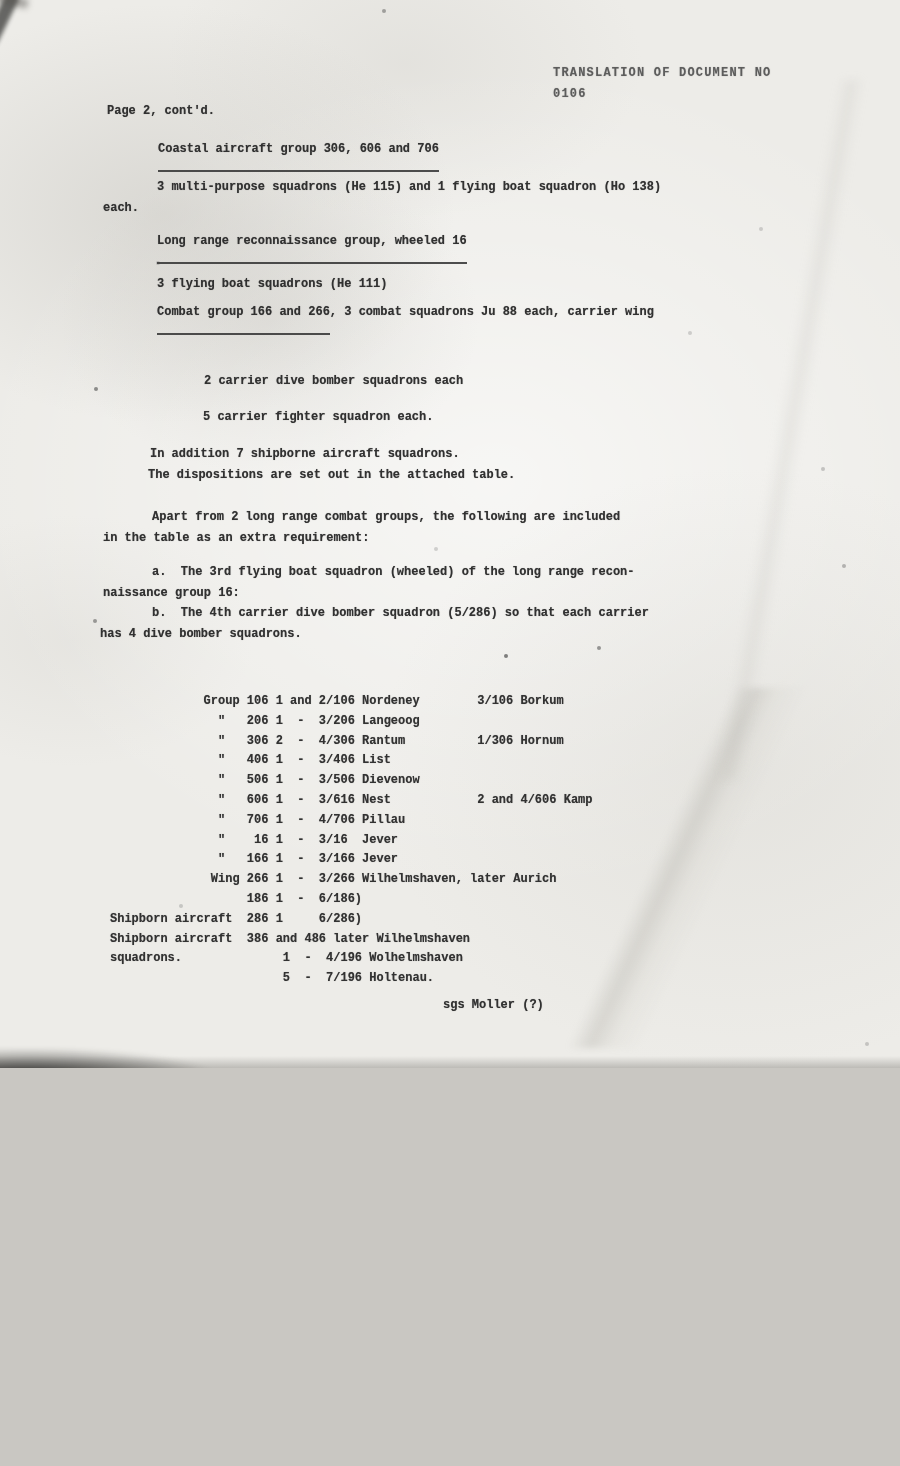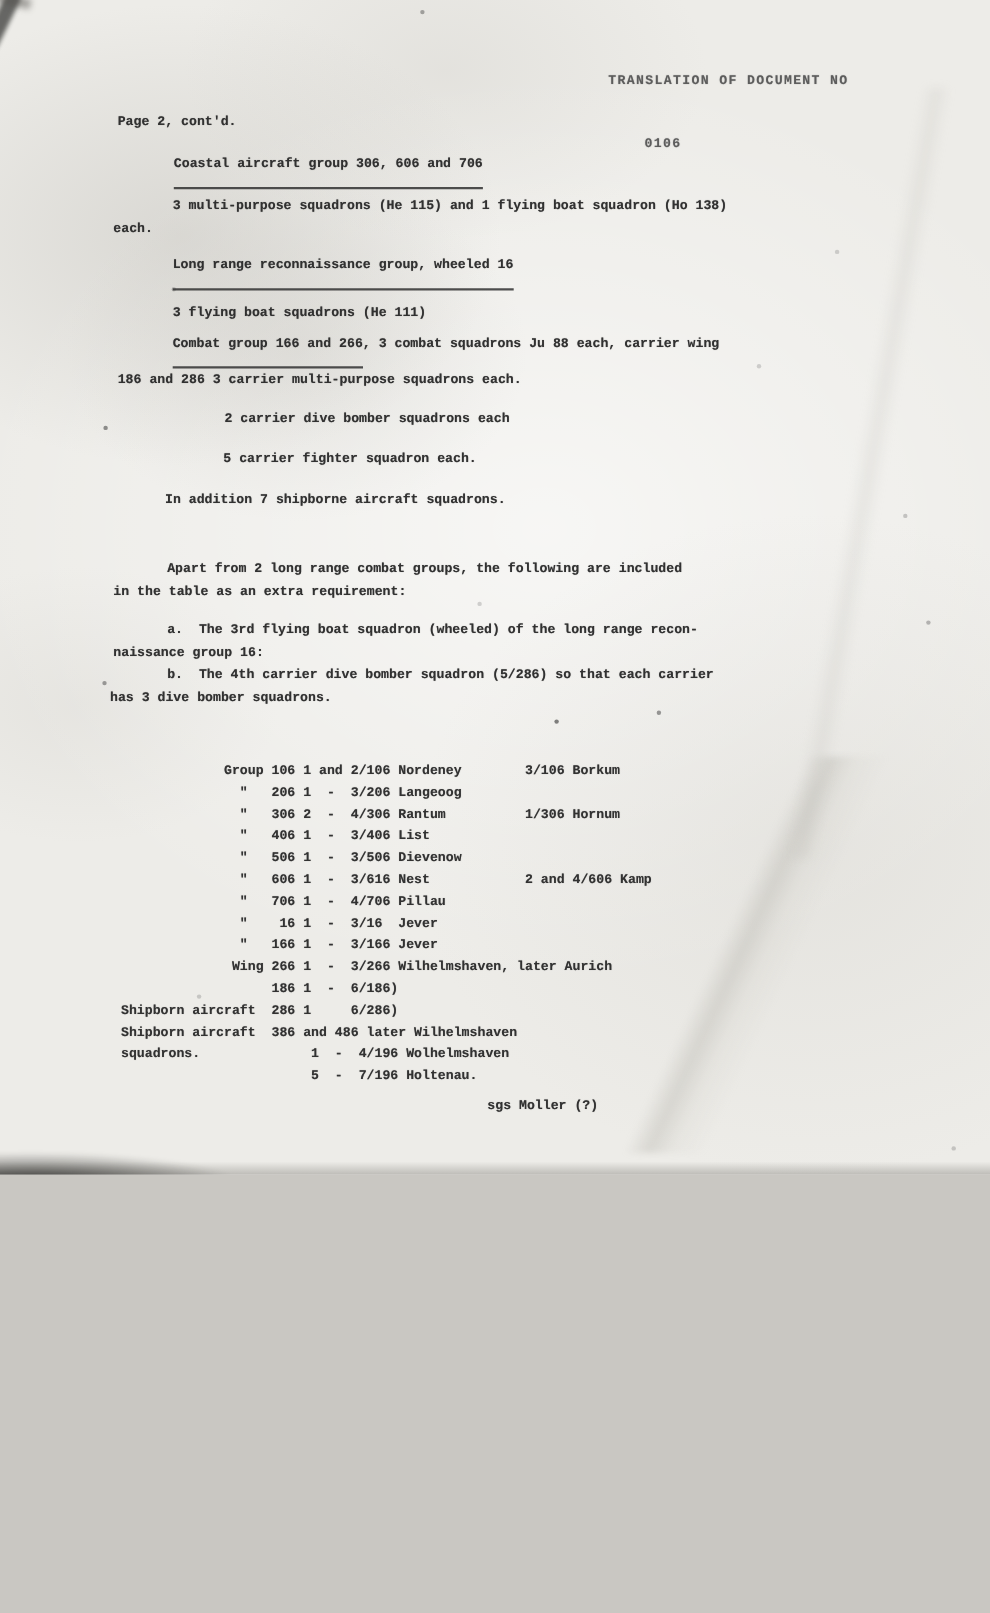--- a/index.html
+++ b/index.html
@@ -65,45 +65,45 @@
 
   <div class="corner-crease"></div>
   <div class="corner-crease2"></div>
   <div class="crease-line"></div>
   <div class="crease-line2"></div>
   <div class="speckles"></div>
   <div class="bottom-streak"></div>
   <div class="bottom-shadow"></div>
 
   <div class="tl stamp" style="left:553px;top:66px;">TRANSLATION OF DOCUMENT NO</div>
-  <div class="tl stamp" style="left:586px;top:87px;margin-top:37px;">0106</div>
+  <div class="tl stamp" style="left:553px;top:87px;">0106</div>
 
   <div class="tl" style="left:107px;top:104px;">Page 2, cont'd.</div>
 
   <div class="tl" style="left:158px;top:142px;"><span class="u">Coastal aircraft group 306, 606 and 706</span></div>
   <div class="tl" style="left:157px;top:180px;">3 multi-purpose squadrons (He 115) and 1 flying boat squadron (Ho 138)</div>
   <div class="tl" style="left:103px;top:201px;">each.</div>
 
   <div class="tl" style="left:157px;top:234px;"><span class="u">Long range reconnaissance group, wheeled 16</span></div>
   <div class="tl" style="left:157px;top:277px;">3 flying boat squadrons (He 111)</div>
 
   <div class="tl" style="left:157px;top:305px;"><span class="u">Combat group 166 and 266</span><span>, 3 combat squadrons Ju 88 each, carrier wing</span></div>
-  <div class="tl" style="left:107px;top:338px;">186 and 286 3 carrier multi-purpose squadrons each.</div>
   <div class="tl" style="left:204px;top:374px;">2 carrier dive bomber squadrons each</div>
   <div class="tl" style="left:203px;top:410px;">5 carrier fighter squadron each.</div>
 
   <div class="tl" style="left:150px;top:447px;">In addition 7 shipborne aircraft squadrons.</div>
+  <div class="tl" style="left:148px;top:468px;">The dispositions are set out in the attached table.</div>
 
   <div class="tl" style="left:152px;top:510px;">Apart from 2 long range combat groups, the following are included</div>
   <div class="tl" style="left:103px;top:531px;">in the table as an extra requirement:</div>
 
   <div class="tl" style="left:152px;top:565px;">a.  The 3rd flying boat squadron (wheeled) of the long range recon-</div>
   <div class="tl" style="left:103px;top:586px;">naissance group 16:</div>
   <div class="tl" style="left:152px;top:606px;">b.  The 4th carrier dive bomber squadron (5/286) so that each carrier</div>
-  <div class="tl" style="left:100px;top:627px;">has 3 dive bomber squadrons.</div>
+  <div class="tl" style="left:100px;top:627px;">has 4 dive bomber squadrons.</div>
 
 
   <div class="table">
     <div class="row">             Group 106 1 and 2/106 Nordeney        3/106 Borkum</div>
     <div class="row">               "   206 1  -  3/206 Langeoog</div>
     <div class="row">               "   306 2  -  4/306 Rantum          1/306 Hornum</div>
     <div class="row">               "   406 1  -  3/406 List</div>
     <div class="row">               "   506 1  -  3/506 Dievenow</div>
     <div class="row">               "   606 1  -  3/616 Nest            2 and 4/606 Kamp</div>
     <div class="row">               "   706 1  -  4/706 Pillau</div>

